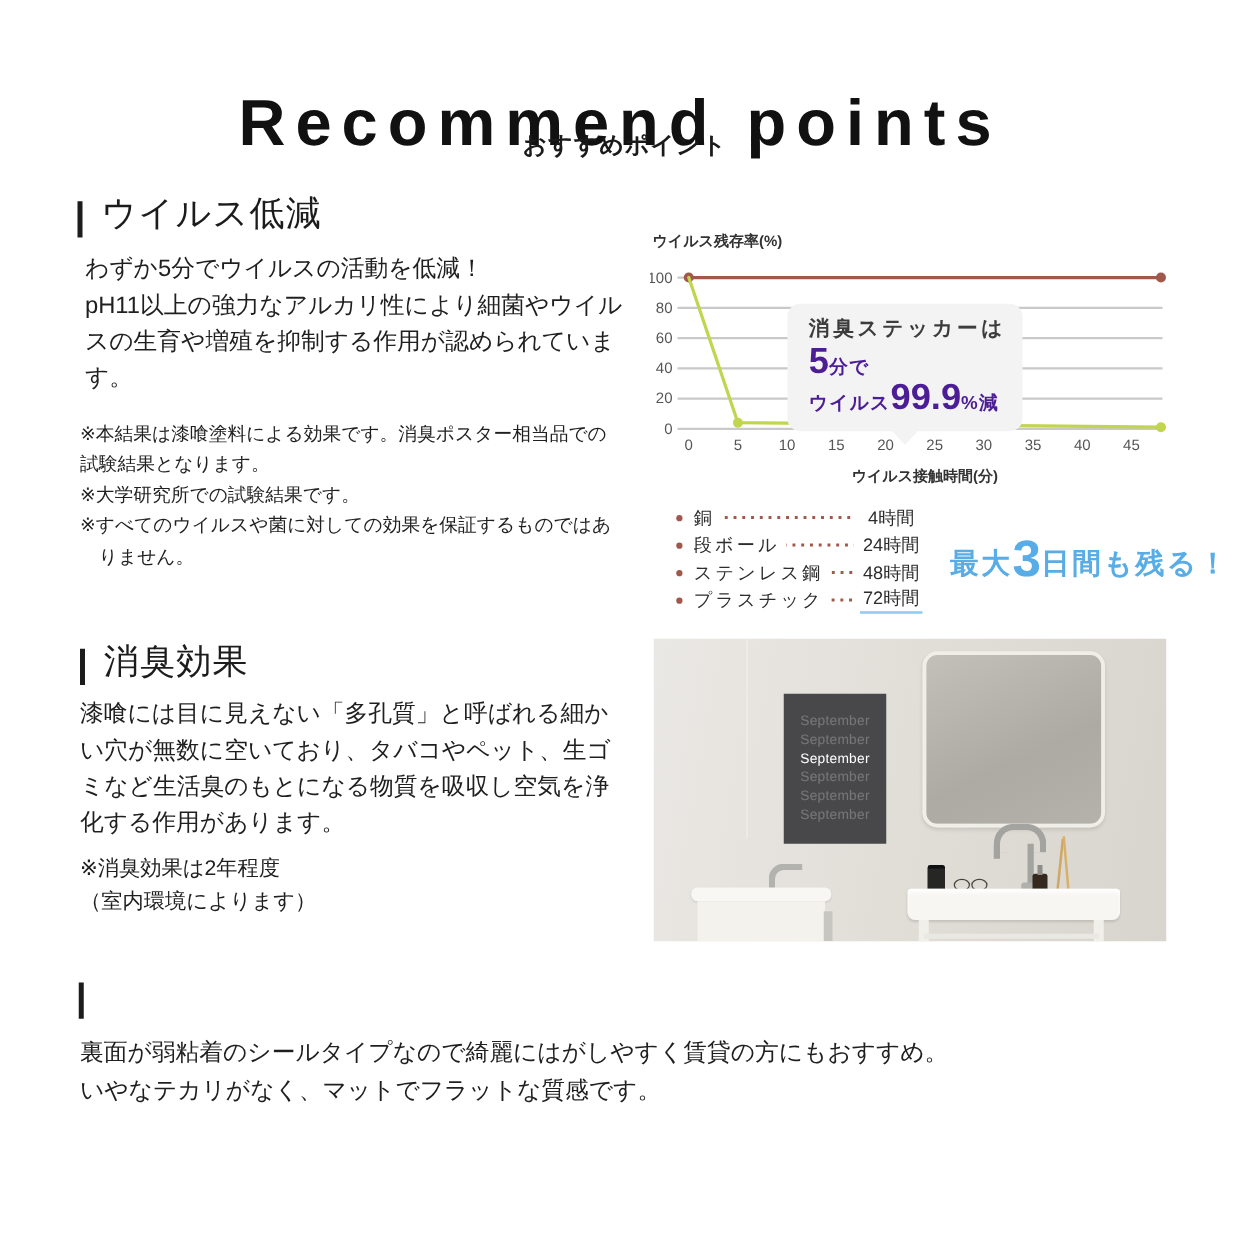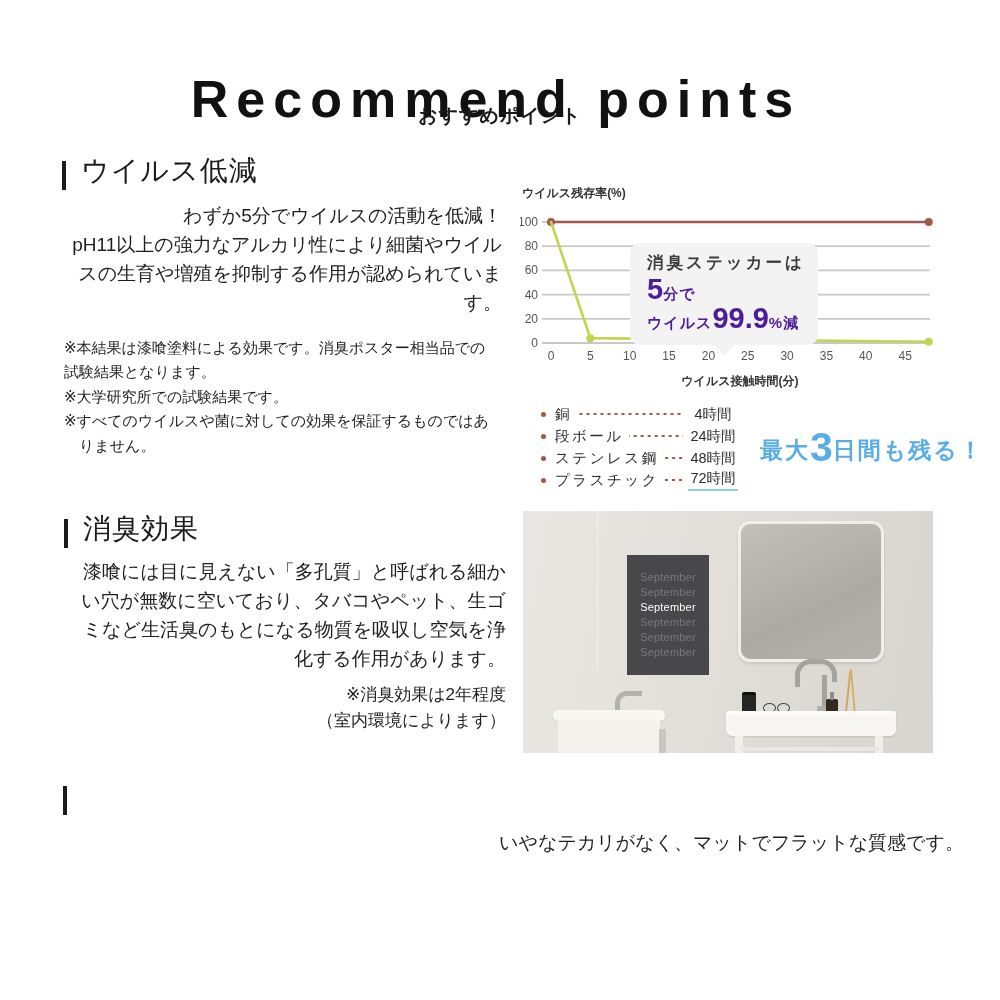--- a/index.html
+++ b/index.html
@@ -28,21 +28,21 @@
     display:flex;align-items:flex-end;
     font-size:28px;color:#1c1c1c;letter-spacing:1px;
   }
   .sec-heading .bar{
     display:inline-block;width:4px;height:29px;background:#1c1c1c;
     margin-right:15px;flex:0 0 auto;
   }
 
   
   .body-text{font-size:19px;line-height:1.53;color:#1f1f1f;}
-  .body-text p{margin:0;text-align:right;}
+  .body-text p{margin:0;}
   .notes{font-size:15px;line-height:1.63;color:#1f1f1f;}
   .note{margin:0;}
   .note.hanging{padding-left:1em;text-indent:-1em;}
 
   
   svg text{font-family:"Liberation Sans","DejaVu Sans",sans-serif;}
   .tick{font-size:12px;fill:#555;}
   .axis-label{font-size:12px;font-weight:bold;fill:#333;}
 
   .callout{
@@ -262,14 +262,15 @@
   <div class="basin-top"></div>
   <div class="basin-leg-l"></div>
   <div class="basin-leg-r"></div>
   <div class="basin-shelf"></div>
 </div>
 
 <div class="abs sec-heading" style="left:63px;top:786px;">
   <span class="bar"></span>
 </div>
 <div class="abs body-text" style="left:64px;top:828px;width:900px;line-height:1.6;">
+  <p>裏面が弱粘着のシールタイプなので綺麗にはがしやすく賃貸の方にもおすすめ。</p>
   <p>いやなテカリがなく、マットでフラットな質感です。</p>
 </div>
 
 </body></html>

